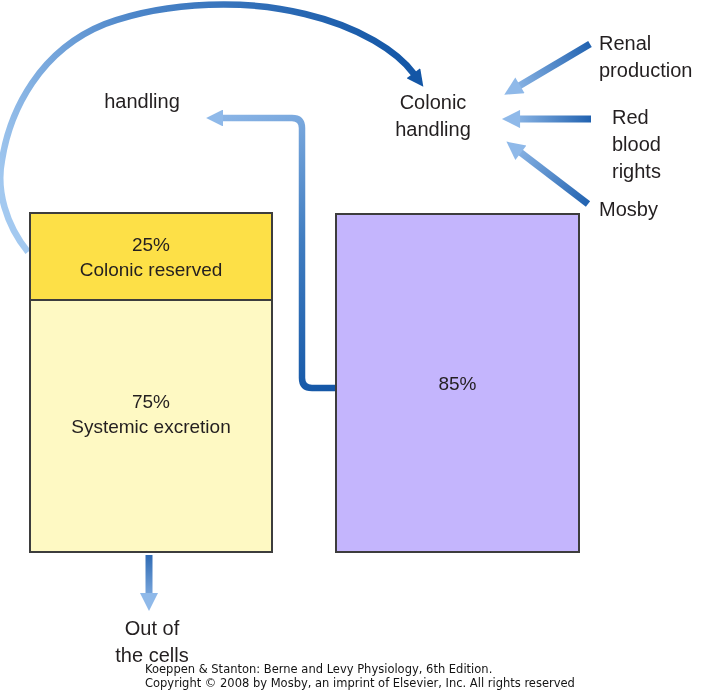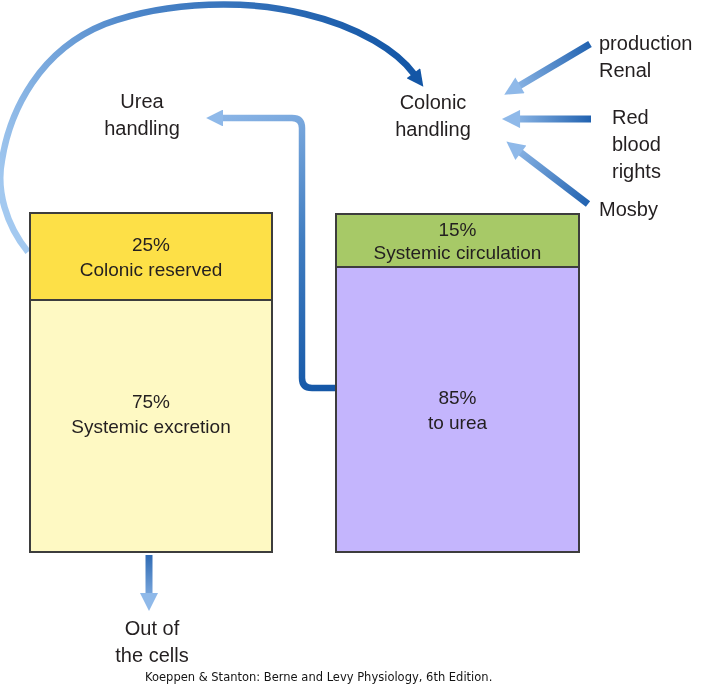--- a/index.html
+++ b/index.html
@@ -53,21 +53,20 @@
   .bar-left .seg.bottom > div { transform: translateY(-12px); }
   .caption {
     position: absolute;
     left: 145px; top: 662px;
     z-index: 3;
     font-family: "DejaVu Sans", sans-serif;
     font-size: 11.5px;
     line-height: 14px;
     color: #141414;
     white-space: nowrap;
-    margin-top: 8px;
   }
 </style>
 </head>
 <body>
 
 <div class="canvas">
 
   <svg class="arrows" viewBox="0 0 708 700" xmlns="http://www.w3.org/2000/svg">
     <defs>
       <linearGradient id="g-arc" gradientUnits="userSpaceOnUse" x1="28" y1="252" x2="420" y2="76">
@@ -111,32 +110,31 @@
     <path d="M 149 555 L 149 594" fill="none" stroke="url(#g-down)" stroke-width="7" marker-end="url(#m-light)"></path>
 
     <path d="M 590 44 L 519 86" fill="none" stroke="url(#g-renal)" stroke-width="7" marker-end="url(#m-light)"></path>
 
     <path d="M 591 119 L 519 119" fill="none" stroke="url(#g-rbc)" stroke-width="7" marker-end="url(#m-light)"></path>
 
     <path d="M 588 204 L 520 152" fill="none" stroke="url(#g-muscle)" stroke-width="7" marker-end="url(#m-light)"></path>
   </svg>
 
   <div class="label centered" style="left:82px; top:88px; width:120px;">
-    <span>Urea</span>
     <span>handling</span>
   </div>
 
   <div class="label centered" style="left:375px; top:89px; width:116px;">
     <span>Colonic</span>
     <span>handling</span>
   </div>
 
   <div class="label" style="left:599px; top:30px;">
+    <span>Renal</span>
     <span>production</span>
-    <span>Renal</span>
   </div>
 
   <div class="label" style="left:612px; top:104px;">
     <span>Red</span>
     <span>blood</span>
     <span>rights</span>
   </div>
 
   <div class="label" style="left:599px; top:196px;">Mosby</div>
 
@@ -149,36 +147,30 @@
     </div>
     <div class="seg bottom" style="background-color: #fef9c3;">
       <div>
         <div>75%</div>
         <div>Systemic excretion</div>
       </div>
     </div>
   </div>
 
   <div class="bar bar-right">
-    <div class="seg top" style="background-color: rgb(167, 201, 103);">
-      <div>
-        <div>15%</div>
-        <div>Systemic circulation</div>
-      </div>
-    </div>
     <div class="seg bottom" style="background-color: #c4b5fd; align-items: center;">
       <div>
         <div>85%</div>
-        <div>to urea</div>
       </div>
     </div>
   </div>
 
   <div class="label centered" style="left:92px; top:615px; width:120px;">
     <span>Out of</span>
     <span>the cells</span>
   </div>
 
   <div class="caption">
     <div>Koeppen &amp; Stanton: Berne and Levy Physiology, 6th Edition.</div>
+    <div>Copyright © 2008 by Mosby, an imprint of Elsevier, Inc. All rights reserved</div>
   </div>
 
 </div>
 
 </body></html>

